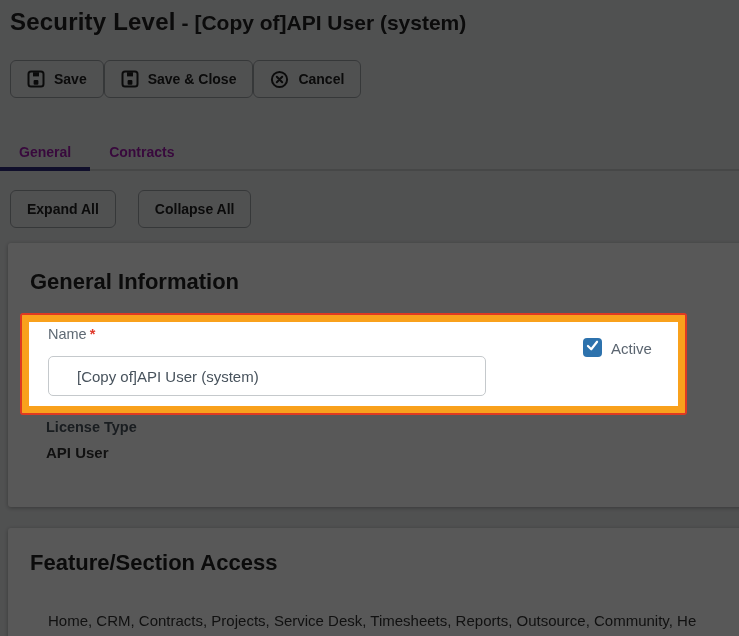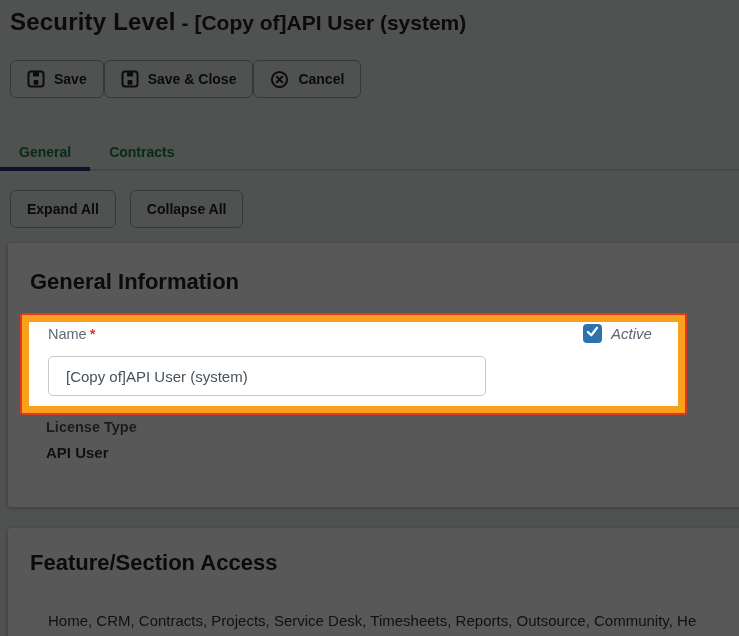--- a/index.html
+++ b/index.html
@@ -24,49 +24,49 @@
     font-family:inherit; font-size:14px; font-weight:700; color:#212121; cursor:pointer;
   }
   .btn svg { display:block; }
 
   
   .tabbar { position:absolute; left:0; top:132px; width:739px; height:40px; }
   .tabbar .divider { position:absolute; left:0; right:0; top:37px; height:2px; background:#cbcdcf; }
   .tabs { display:flex; position:absolute; left:0; top:0; height:39px; }
   .tab {
     position:relative; padding:0 19px; height:39px; display:flex; align-items:center;
-    font-size:14px; font-weight:700; color:#15803d; cursor:pointer;
+    font-size:14px; font-weight:700; color:#a21caf; cursor:pointer;
   }
   .tab.active::after {
     content:""; position:absolute; left:0; right:0; bottom:0; height:4px; background:#302d7d;
   }
 
   
-  .section-controls { position:absolute; left:10px; top:190px; display:flex; gap:14px; }
+  .section-controls { position:absolute; left:10px; top:190px; display:flex; gap:22px; }
 
   
   .card {
     position:absolute; left:8px; width:745px; background:#fff; border-radius:3px;
     box-shadow:0 1px 4px rgba(0,0,0,.3);
   }
   .card-general { top:243px; height:264px; }
   .card-feature { top:528px; height:130px; }
   .card h2 { position:absolute; left:22px; font-size:22px; font-weight:700; color:#212121; white-space:nowrap; }
   .card-general h2 { top:26px; }
   .card-feature h2 { top:22px; }
 
   
   .field-label { position:absolute; left:40px; top:83px; font-size:14.5px; font-weight:500; color:#5f6a74; }
   .field-label .req { color:#e0392b; margin-left:3px; font-weight:700; }
   .name-input {
     position:absolute; left:40px; top:113px; width:438px; height:40px;
     border:1px solid #c5c9cc; border-radius:5px; background:#fff;
-    font-family:inherit; font-size:15px; color:#47525c; padding:0 17px; outline:none;
+    font-family:inherit; font-size:15px; color:#47525c; padding:0 28px; outline:none;
   }
-  .active-group { position:absolute; left:575px; top:81px; display:flex; align-items:center; gap:9px;font-style:italic; }
+  .active-group { position:absolute; left:575px; top:95px; display:flex; align-items:flex-end; gap:9px; }
   .checkbox {
     width:19px; height:19px; background:#2d72ad; border-radius:4px;
     display:flex; align-items:center; justify-content:center; cursor:pointer;
   }
   .active-label { font-size:15px; color:#5b6570; }
   .license-label { position:absolute; left:38px; top:176px; font-size:14.5px; font-weight:700; color:#4a545e; }
   .license-value { position:absolute; left:38px; top:201px; font-size:15px; font-weight:700; color:#333; }
 
   
   .feature-items {

